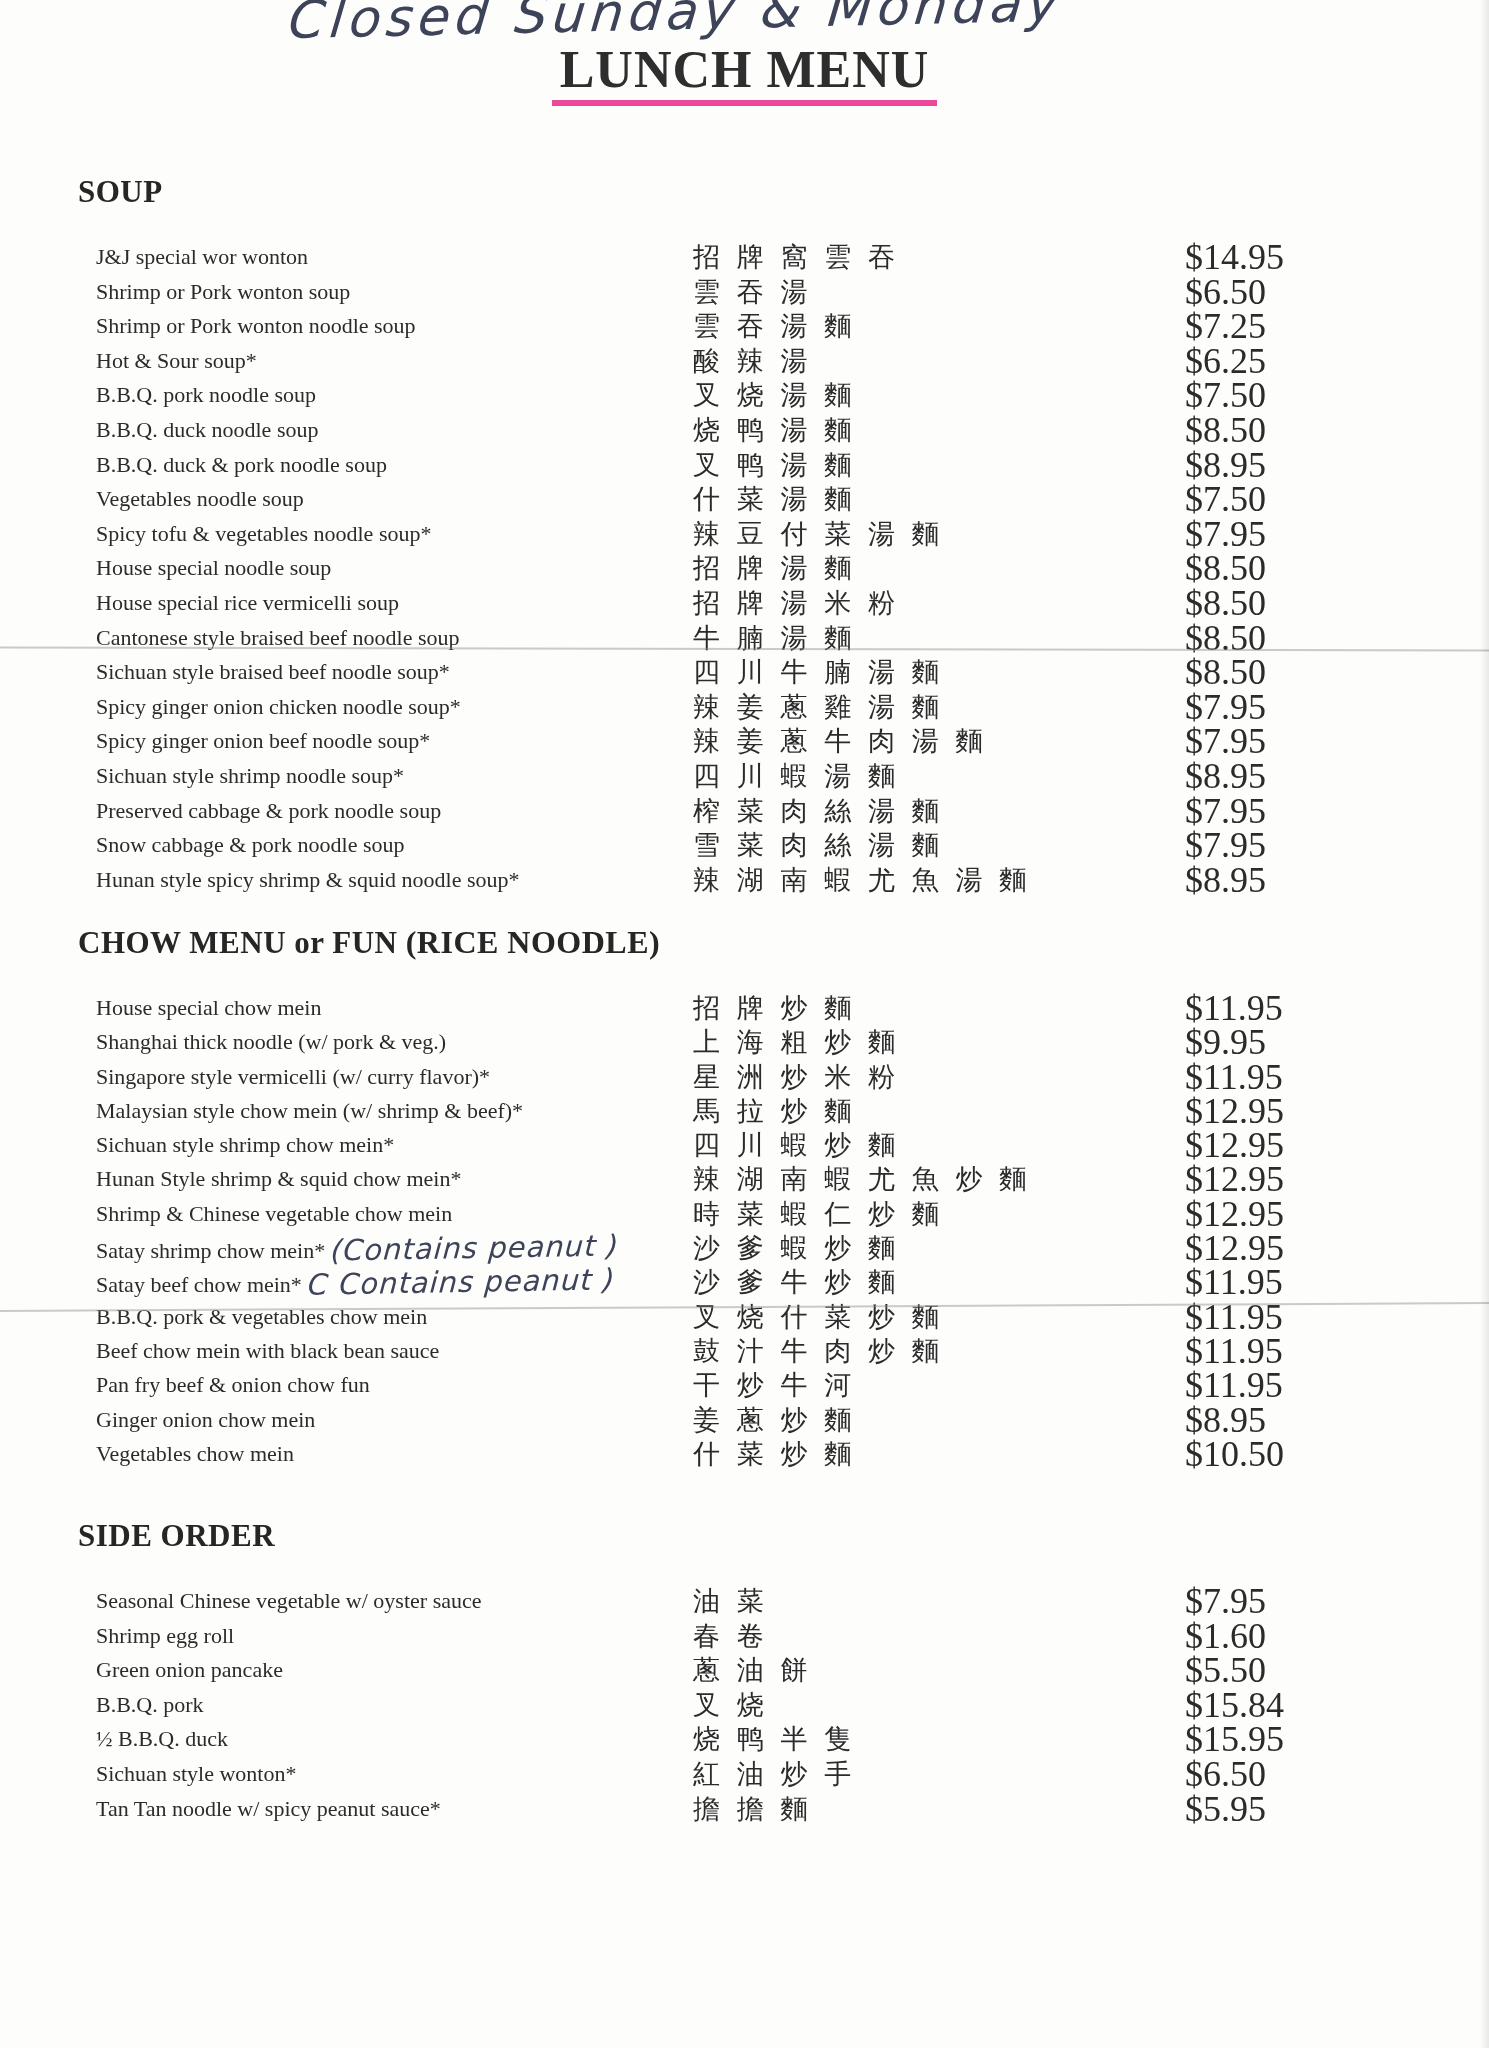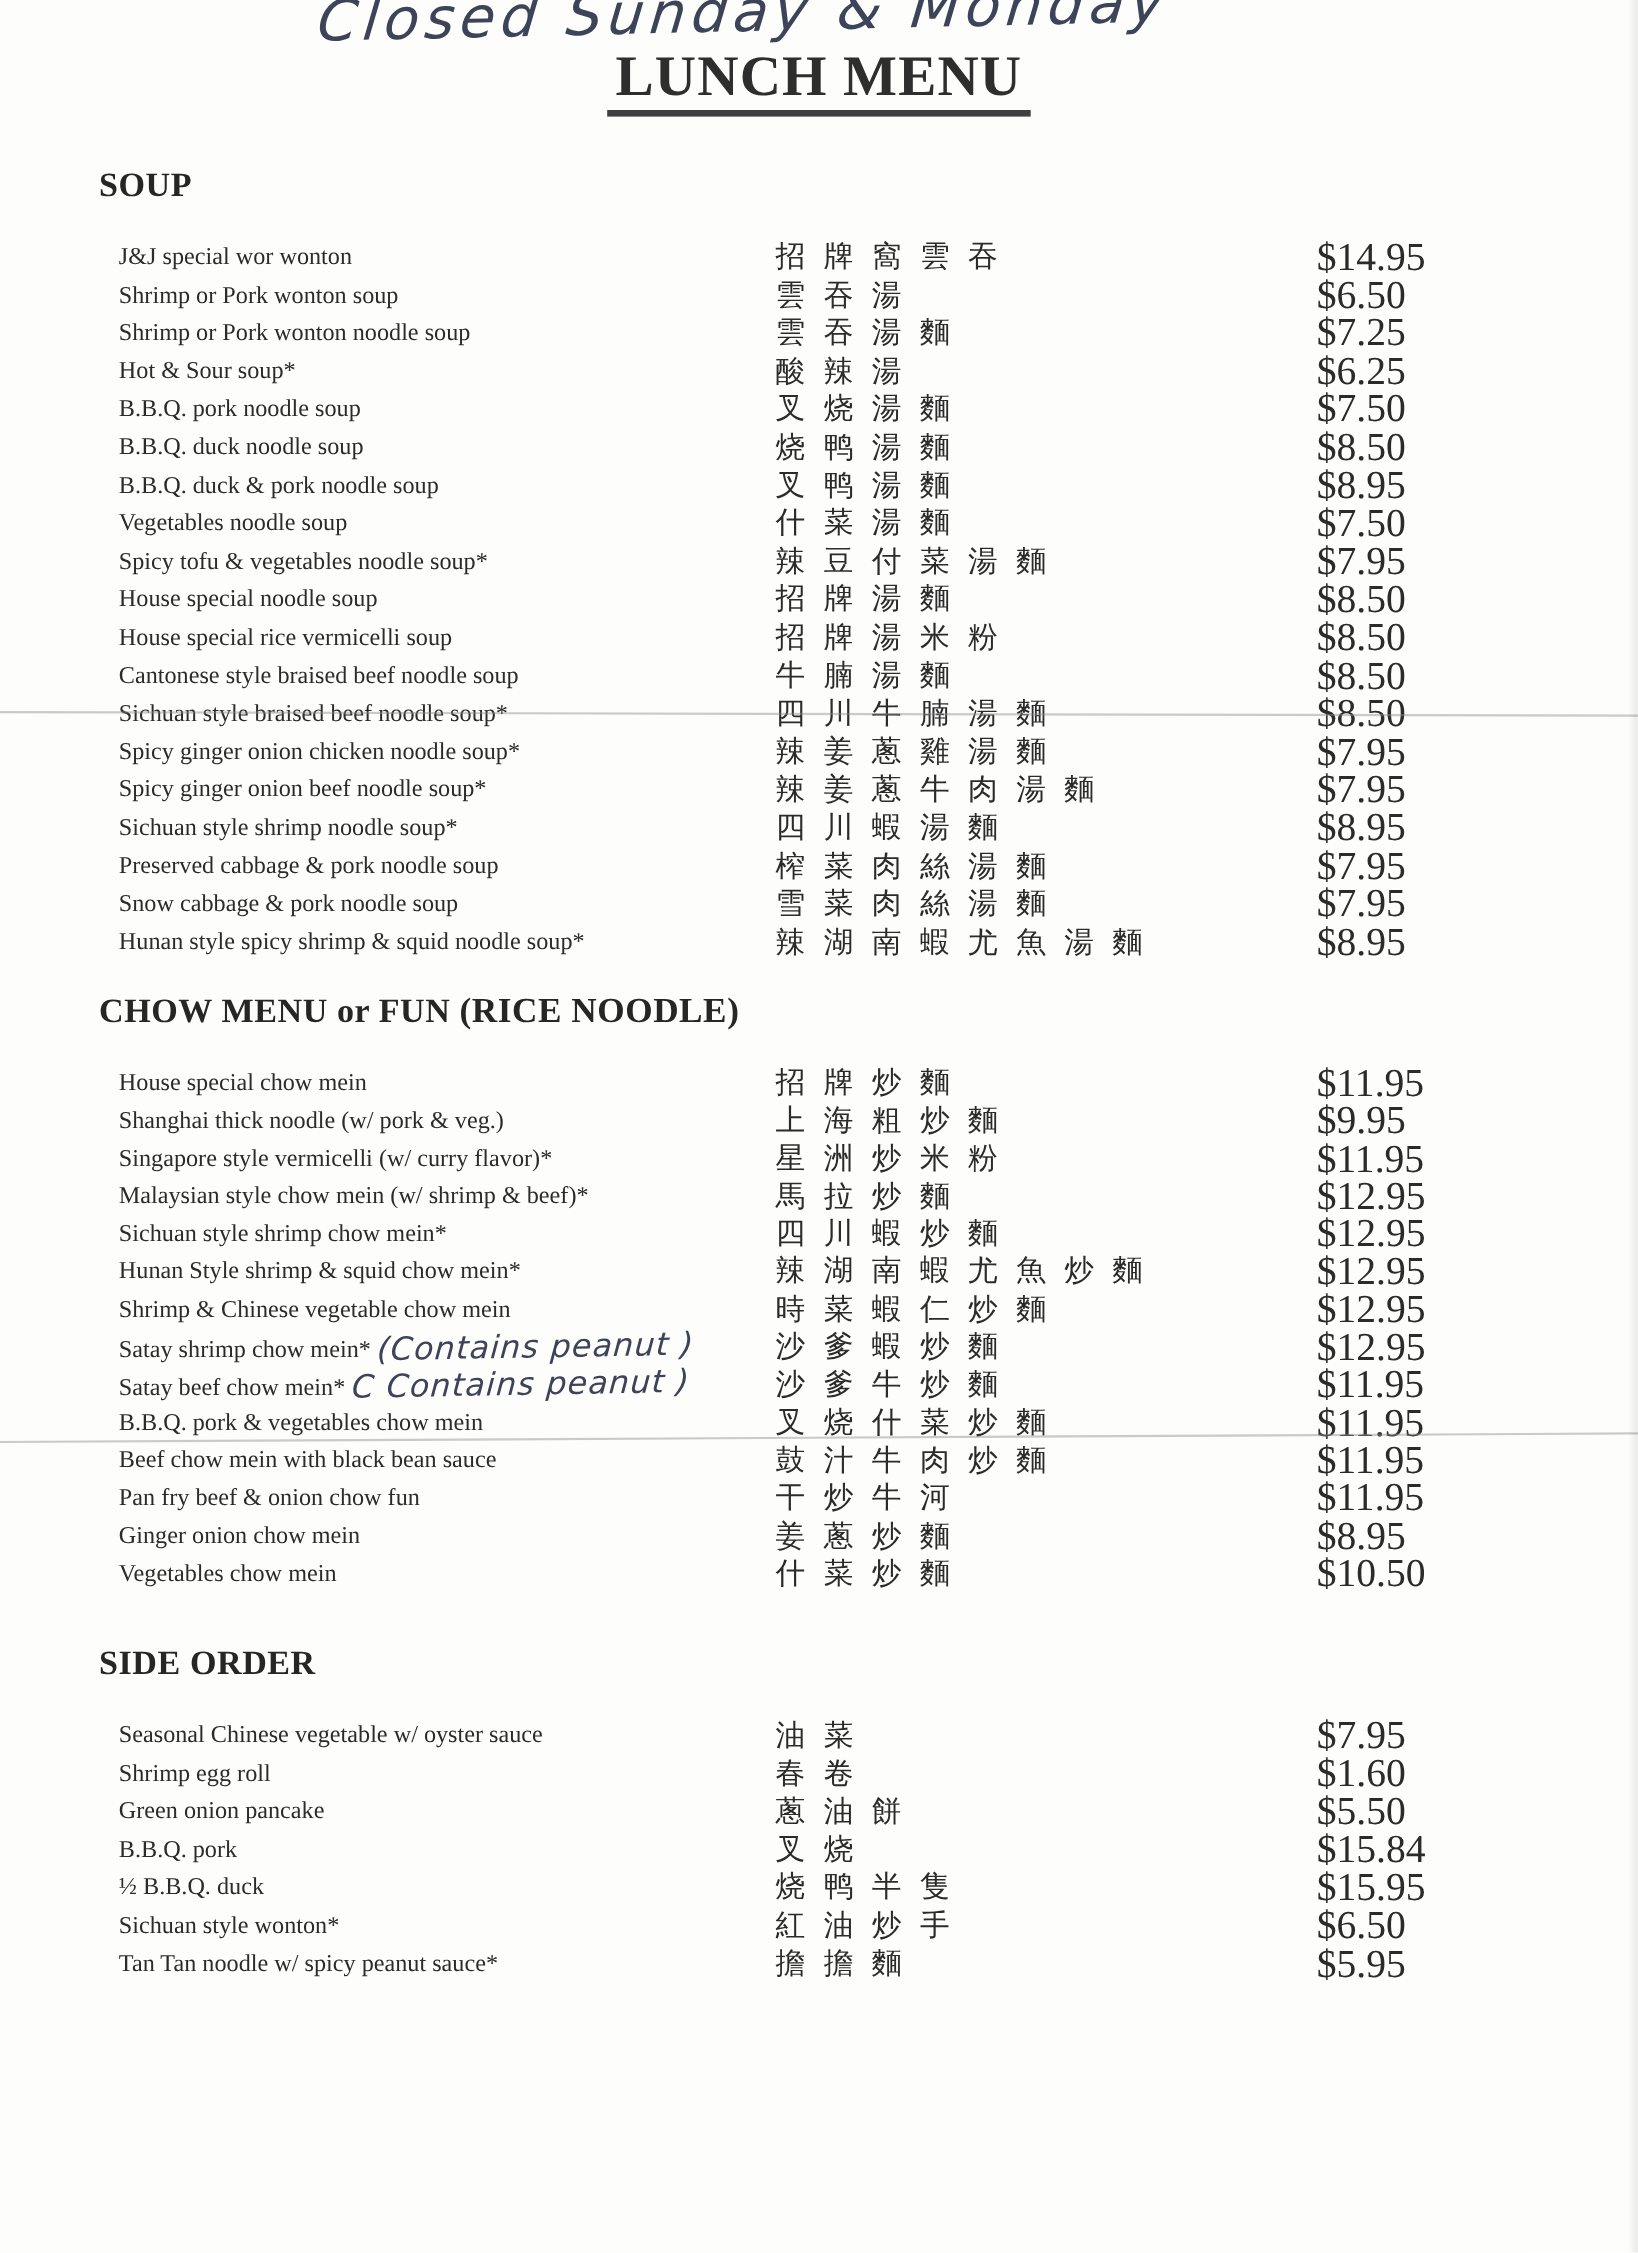--- a/index.html
+++ b/index.html
@@ -30,24 +30,24 @@
     position:absolute;
     top:40px; left:0; width:100%;
     text-align:center;
   }
   .title-text {
     display:inline-block;
     font-size:52px;
     font-weight:bold;
     letter-spacing:1px;
     color:#2e2e2e;
-    border-bottom:6px solid #404040;
+    border-bottom:6px solid #ec4899;
     padding:0 8px 1px 8px;
   }
-  .section { position:absolute; left:90px; width:1360px; }
+  .section { position:absolute; left:78px; width:1360px;margin-top:24px; }
   .section-soup { top:150px; }
   .section-chow { top:900px; }
   .section-side { top:1494px; }
   .sec-header {
     font-size:31px;
     font-weight:bold;
     letter-spacing:0.5px;
     color:#262626;
     white-space:nowrap;
   }

